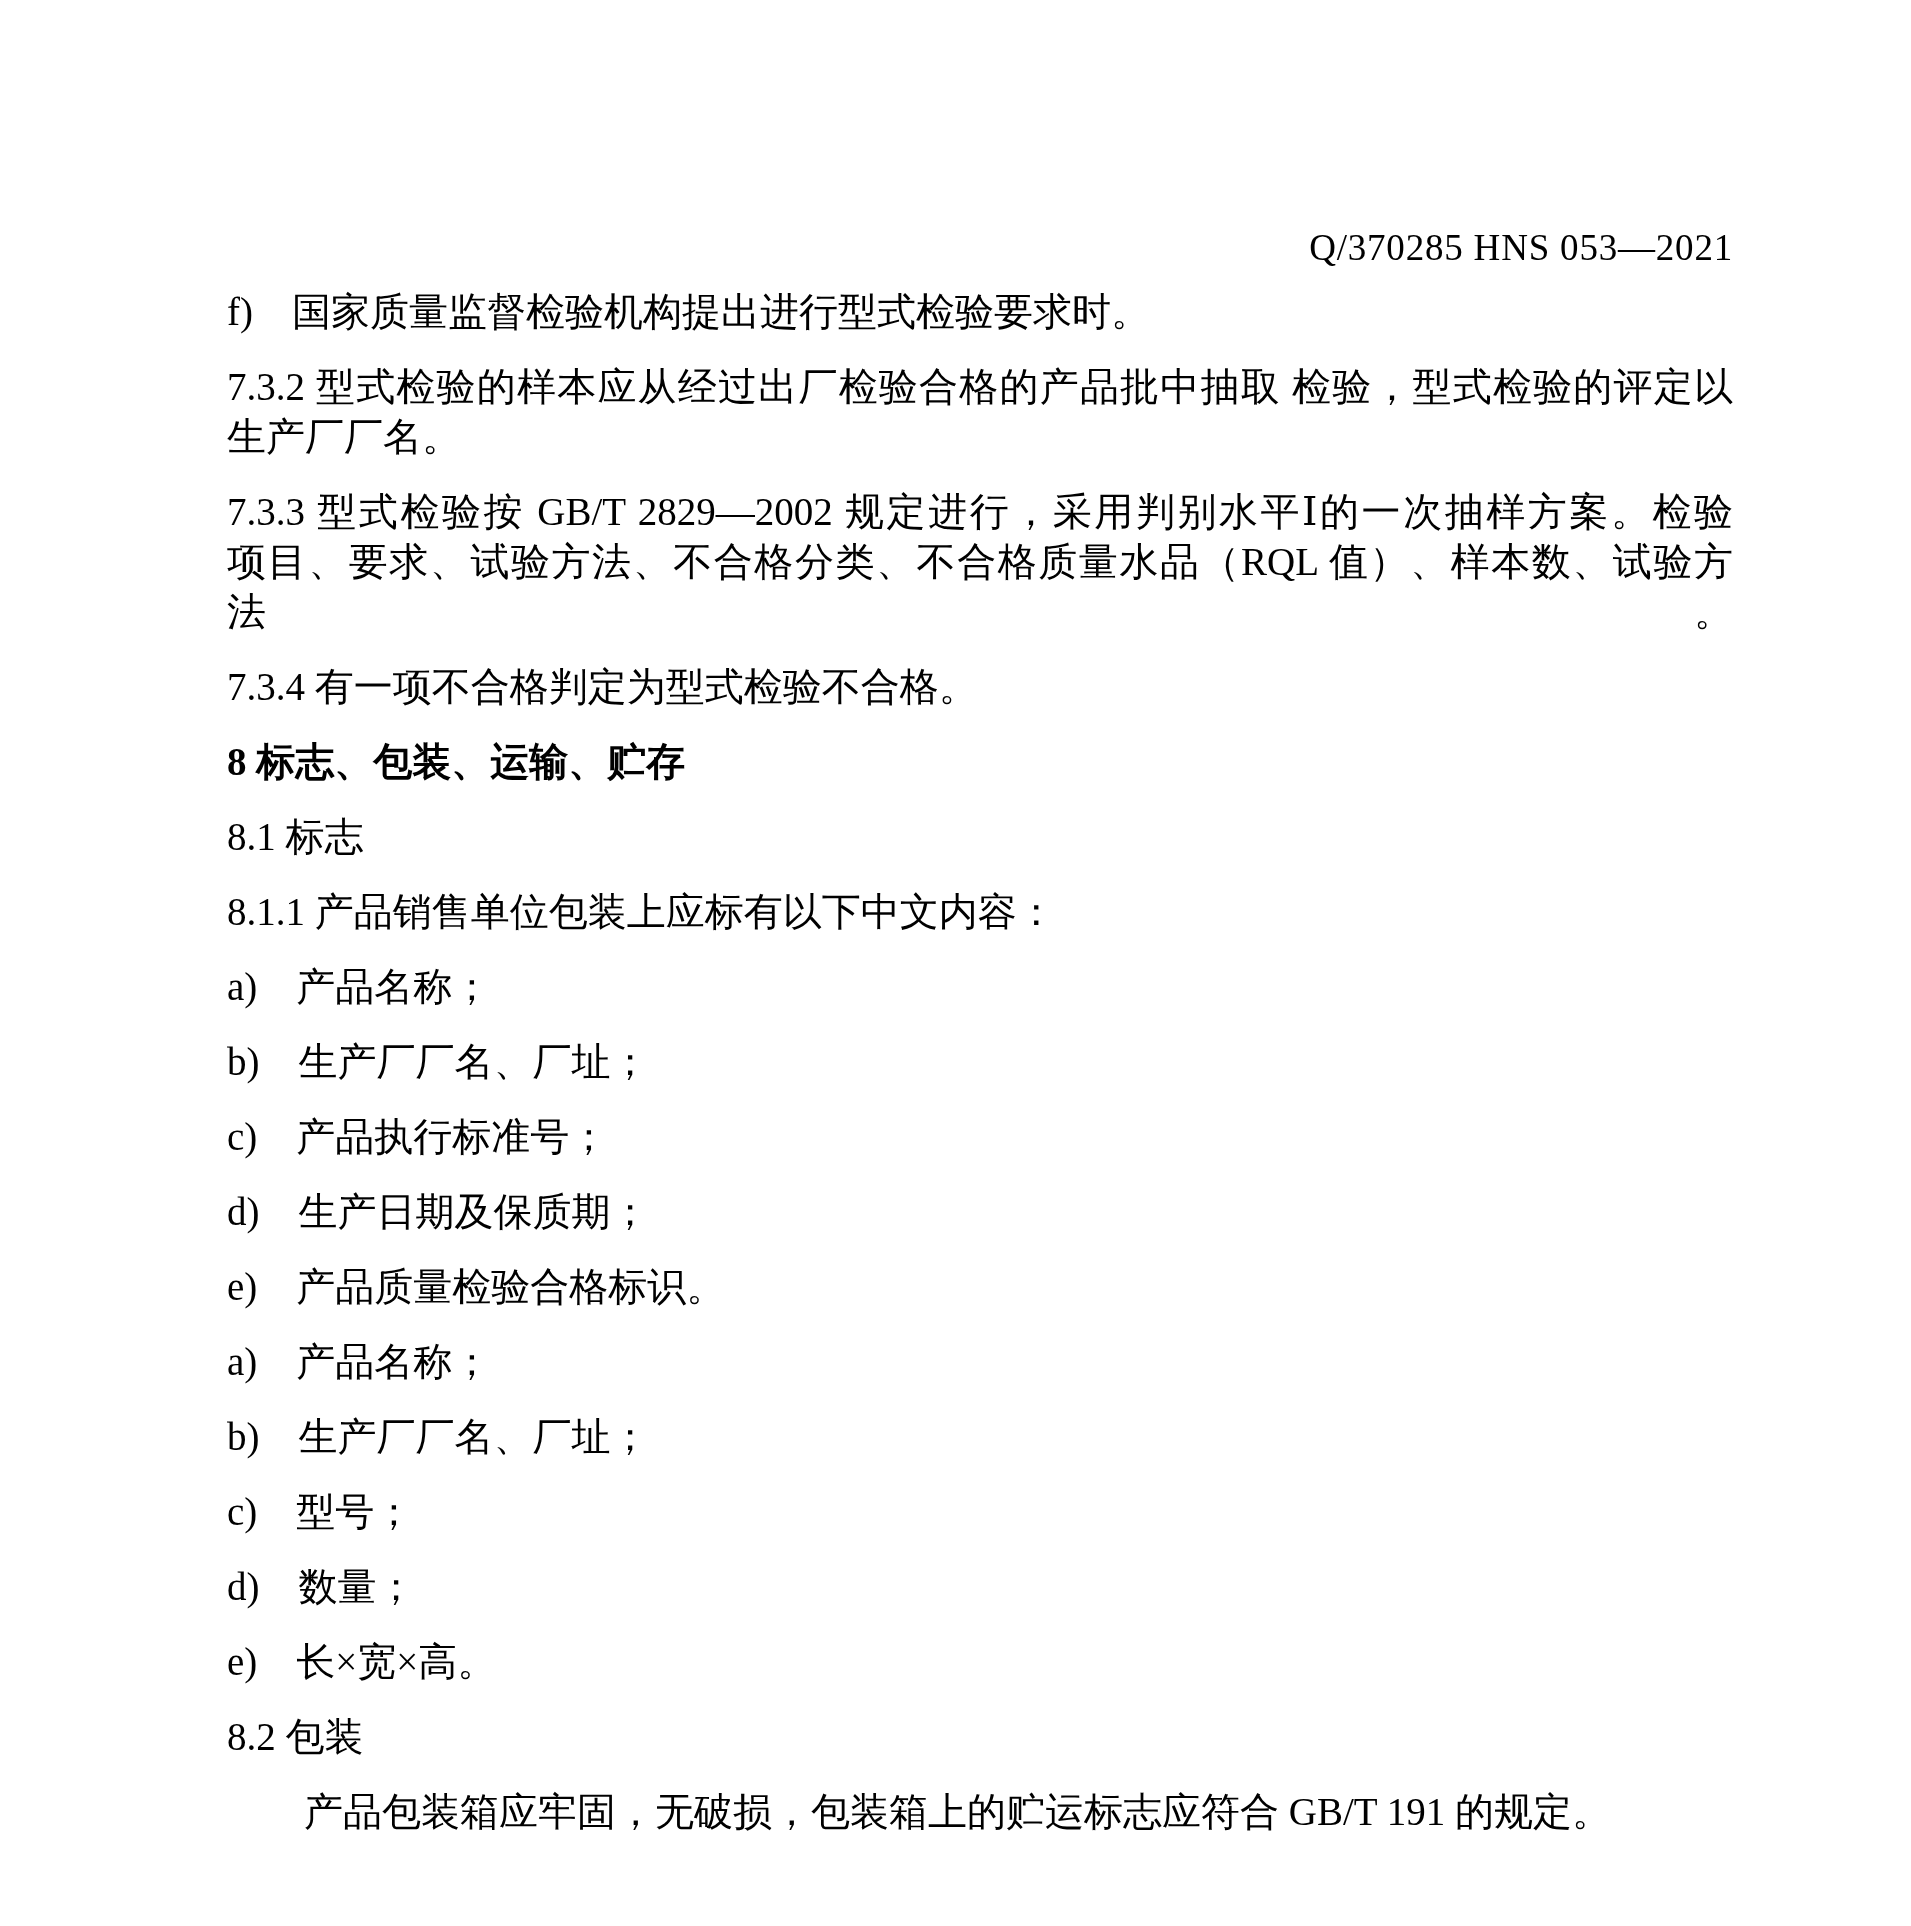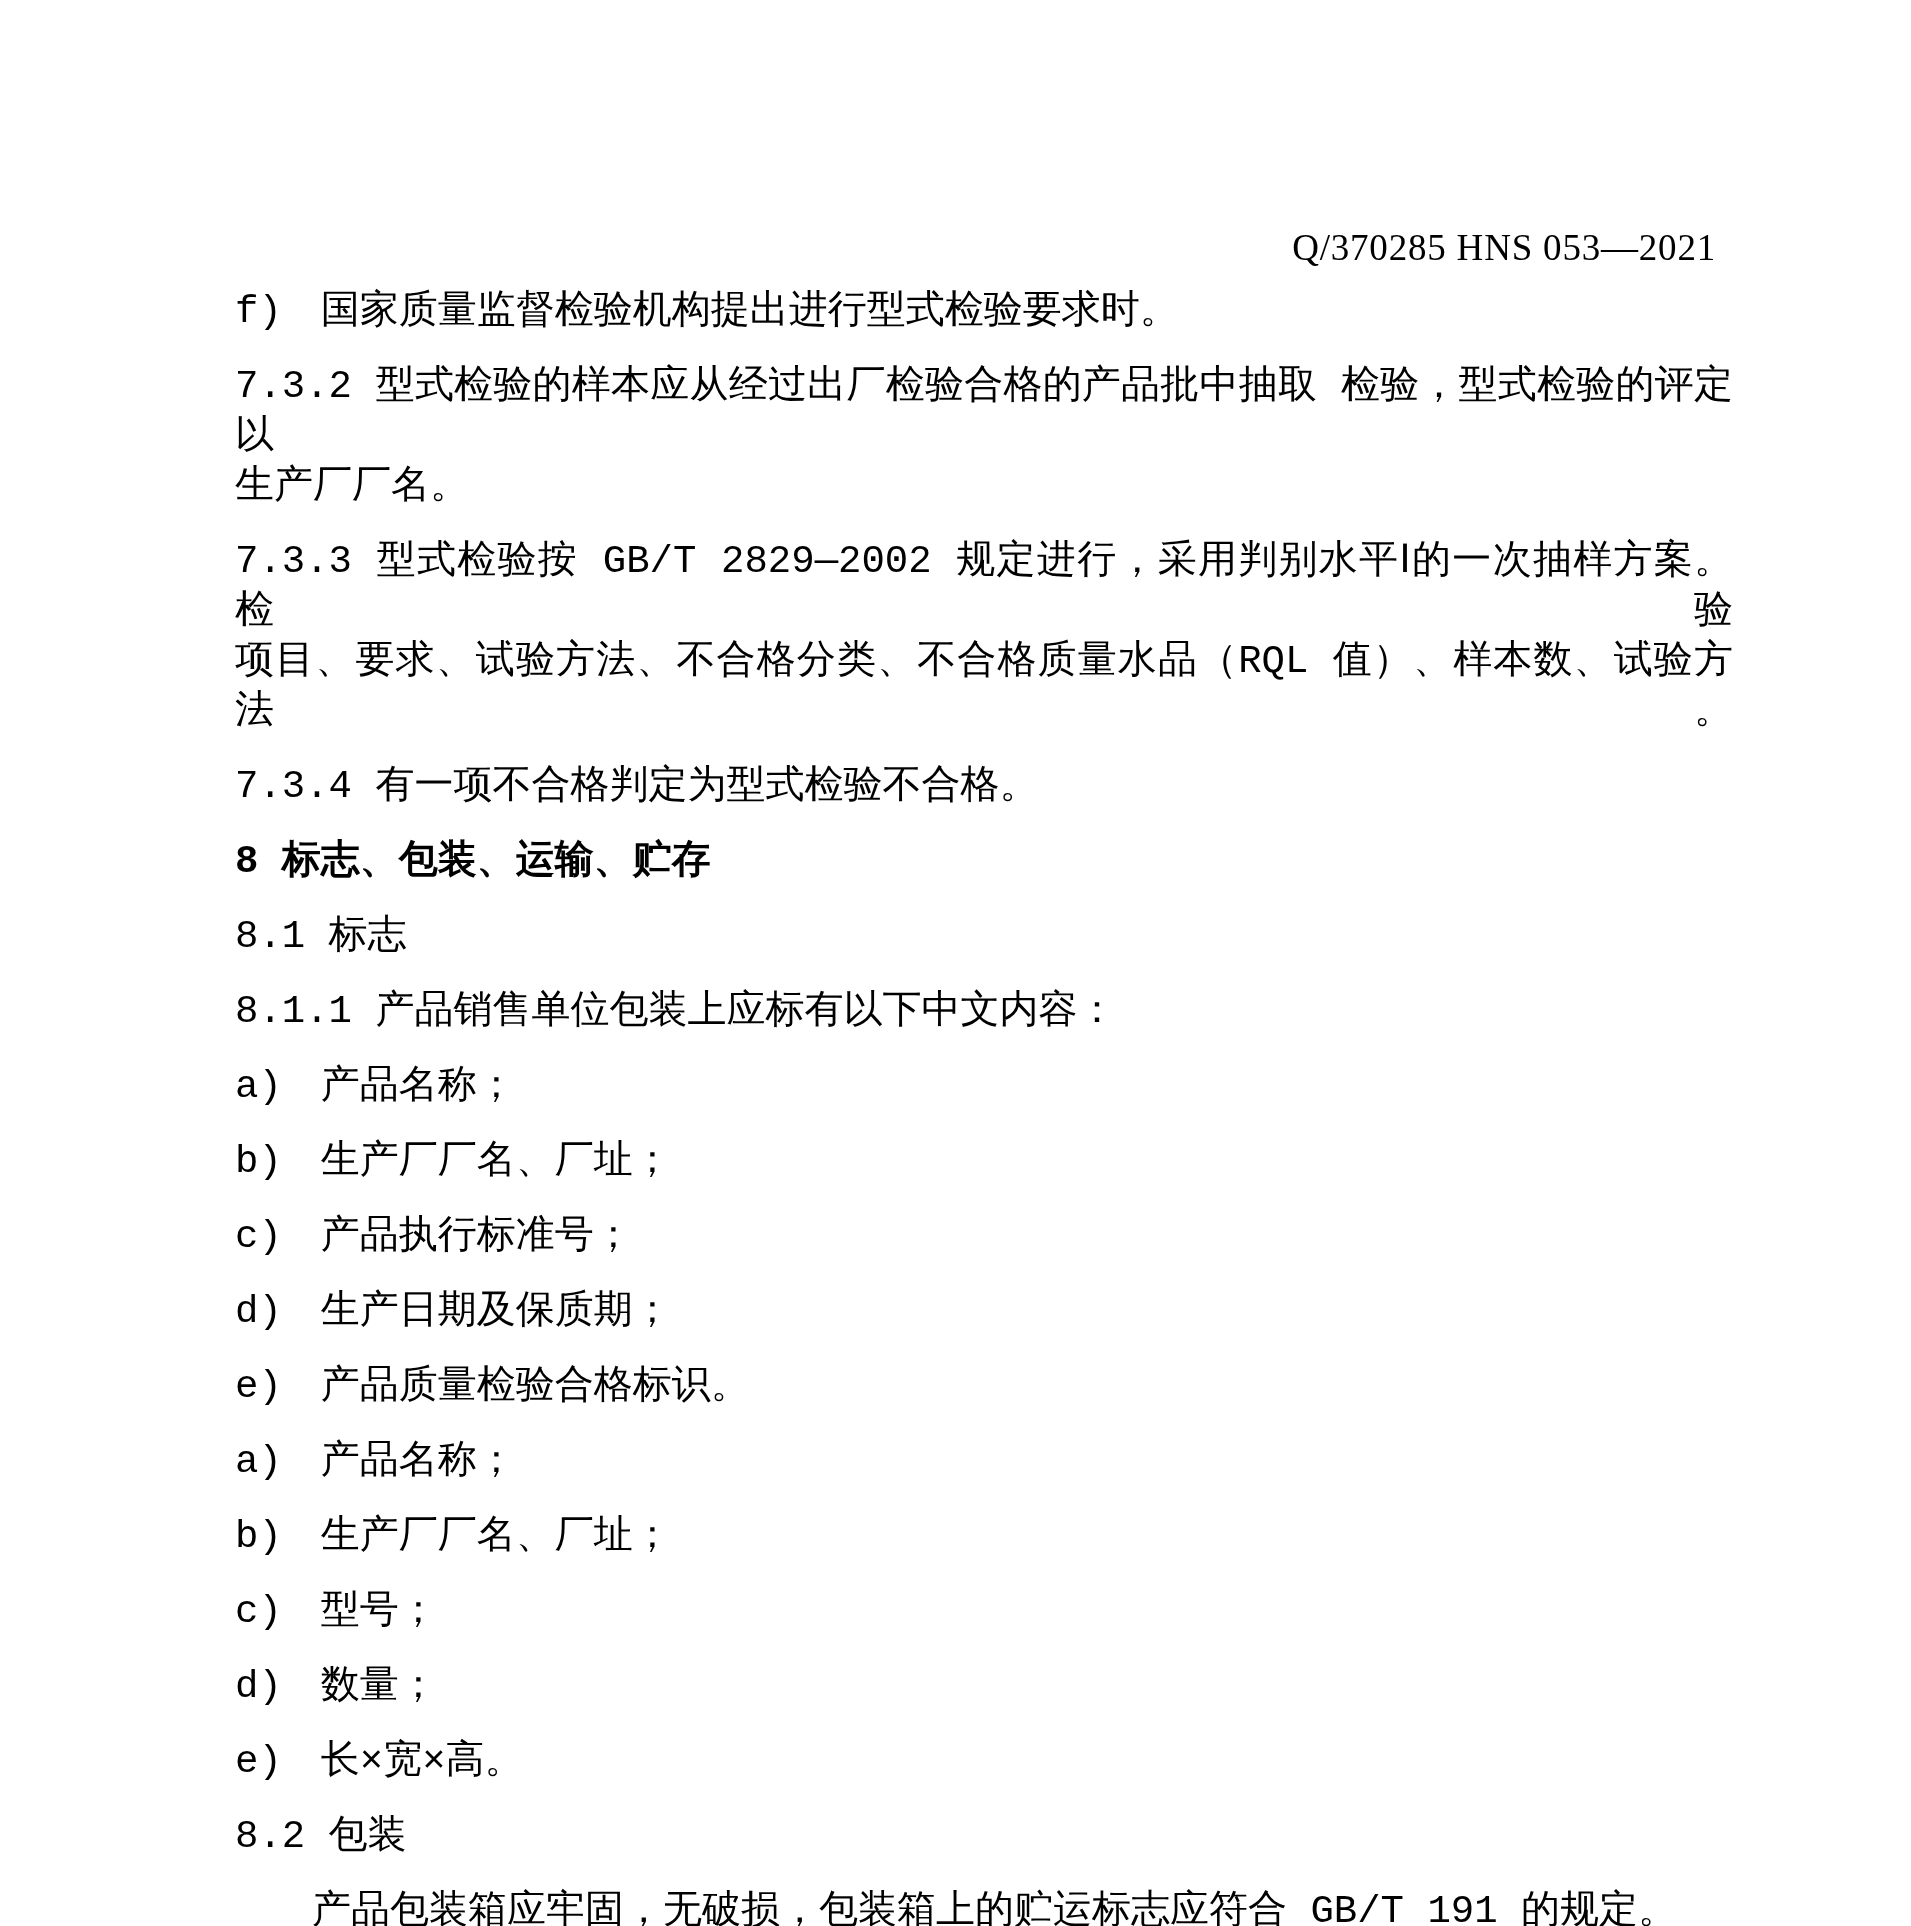--- a/index.html
+++ b/index.html
@@ -8,36 +8,36 @@
     width: 1911px;
     height: 2703px;
     background: #ffffff;
     color: #000000;
     font-family: "Liberation Serif", "DejaVu Serif", serif;
     overflow: hidden;
   }
   .page-header {
     position: absolute;
     top: 225px;
-    left: 206px;
+    left: 223px;
     width: 1510px;
     text-align: right;
     font-size: 37px;
     line-height: 46px;
     letter-spacing: 0.8px;
     white-space: nowrap;
   }
   .doc-body {
     position: absolute;
     top: 287px;
     left: 223px;
     width: 1510px;
     font-size: 39px;
   }
-  .block { margin: 0 0 25px 12px; font-family: Liberation Mono, monospace; }
+  .block { margin: 0 0 25px 4px; }
   .line {
     line-height: 50px;
     min-height: 50px;
     white-space: normal;
   }
   .bold .line { font-weight: bold; }
   .fill {
     text-align: justify;
     text-align-last: justify;
   }

